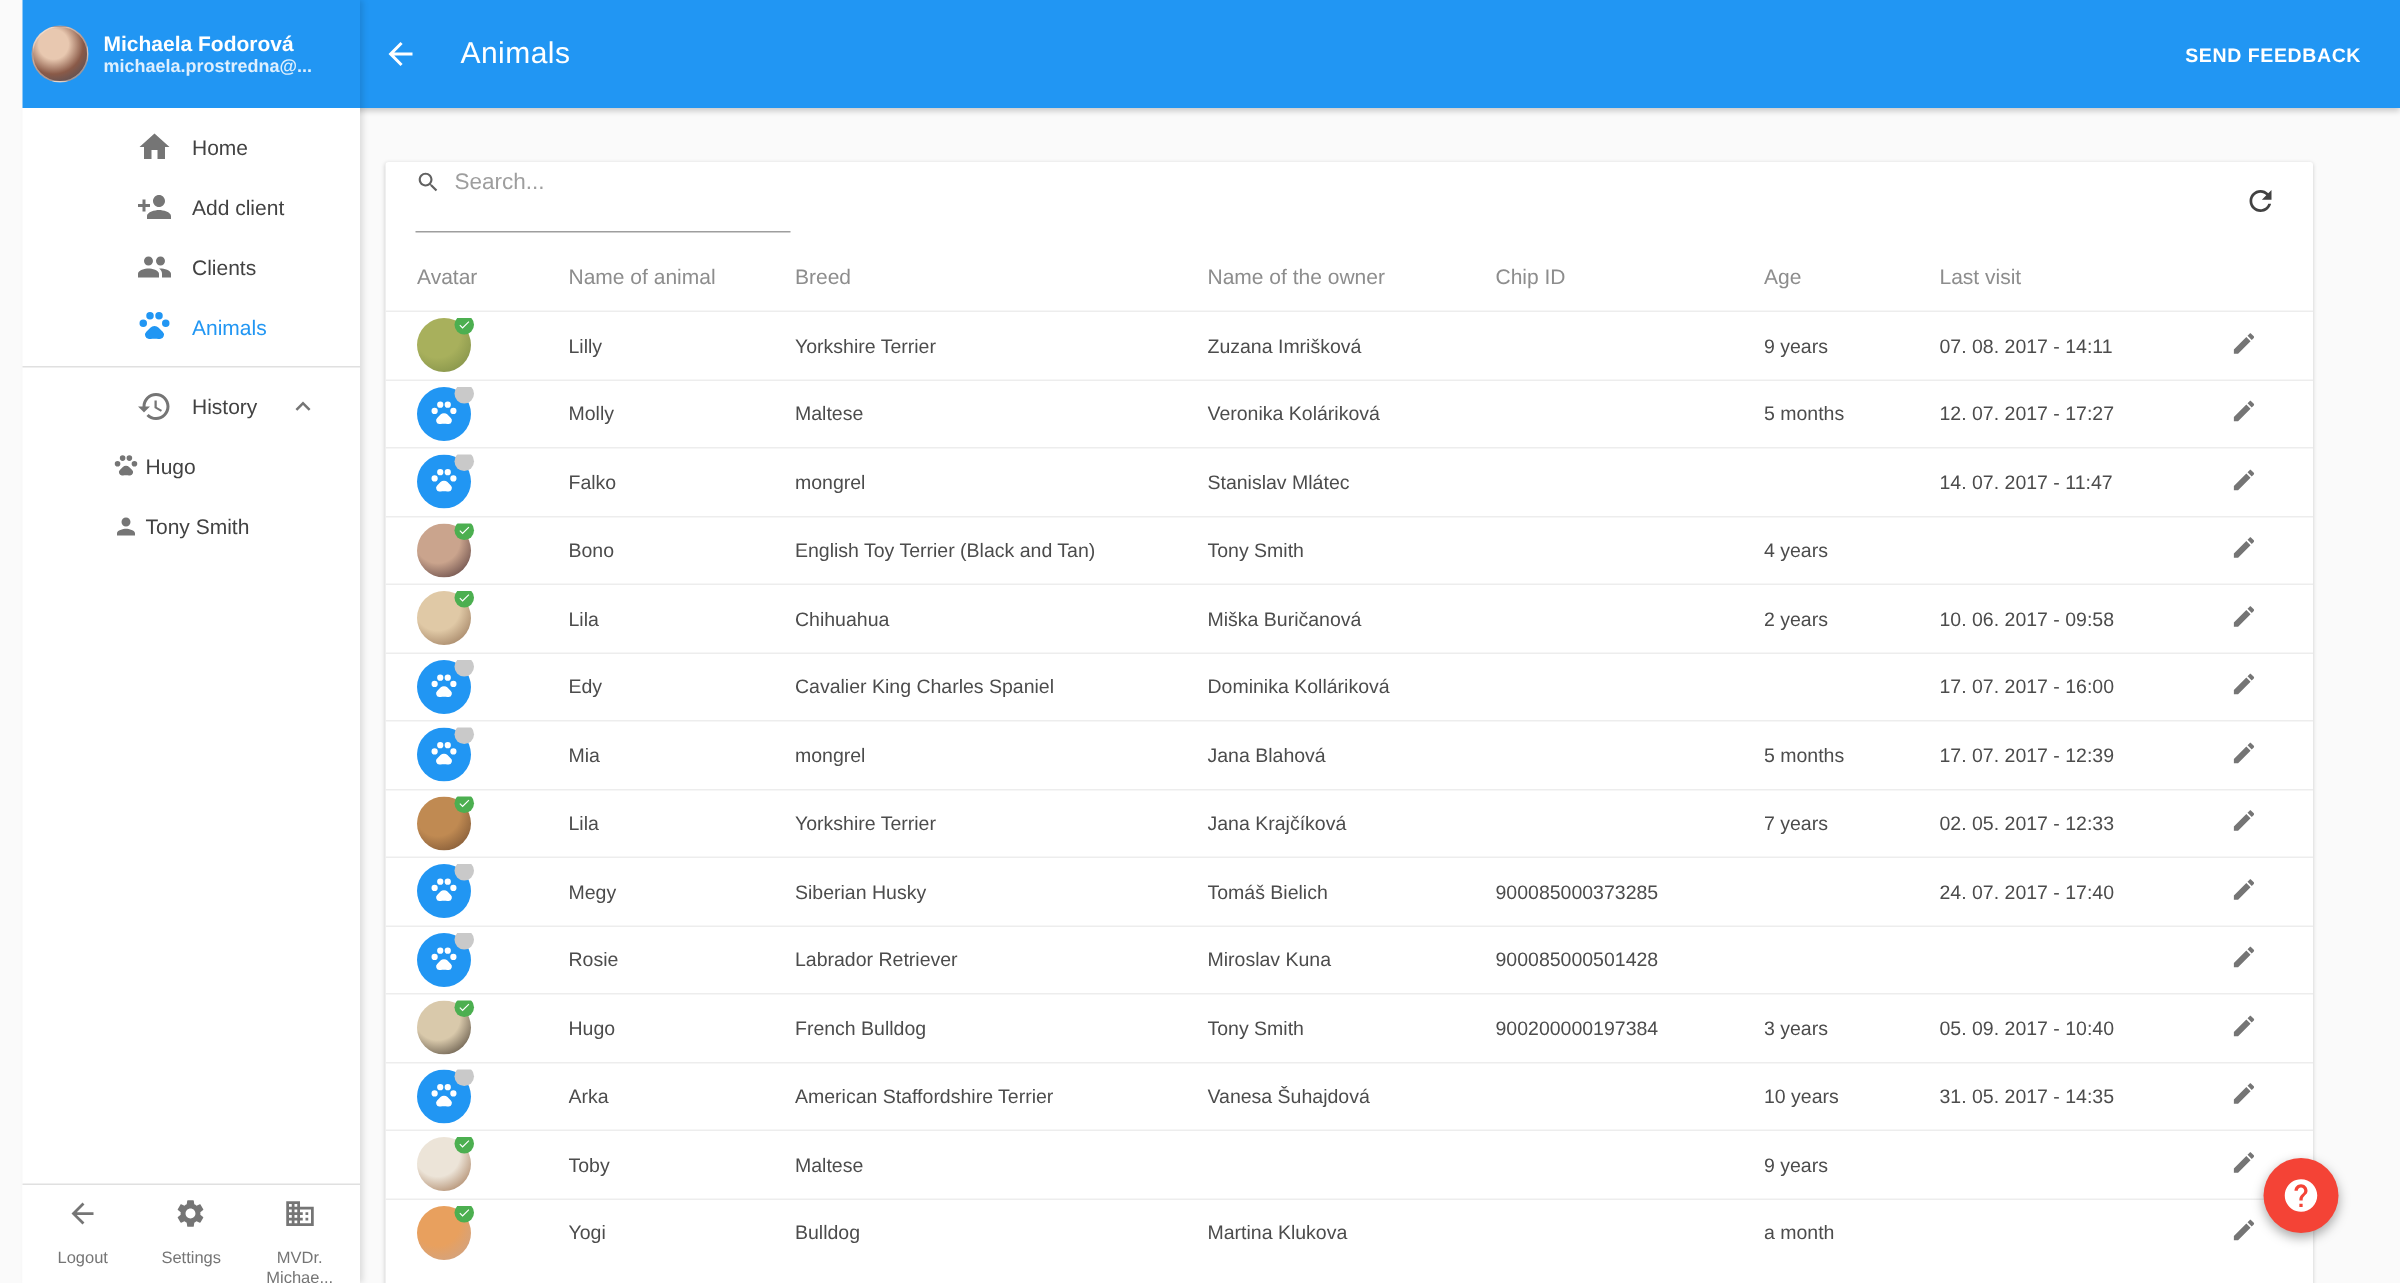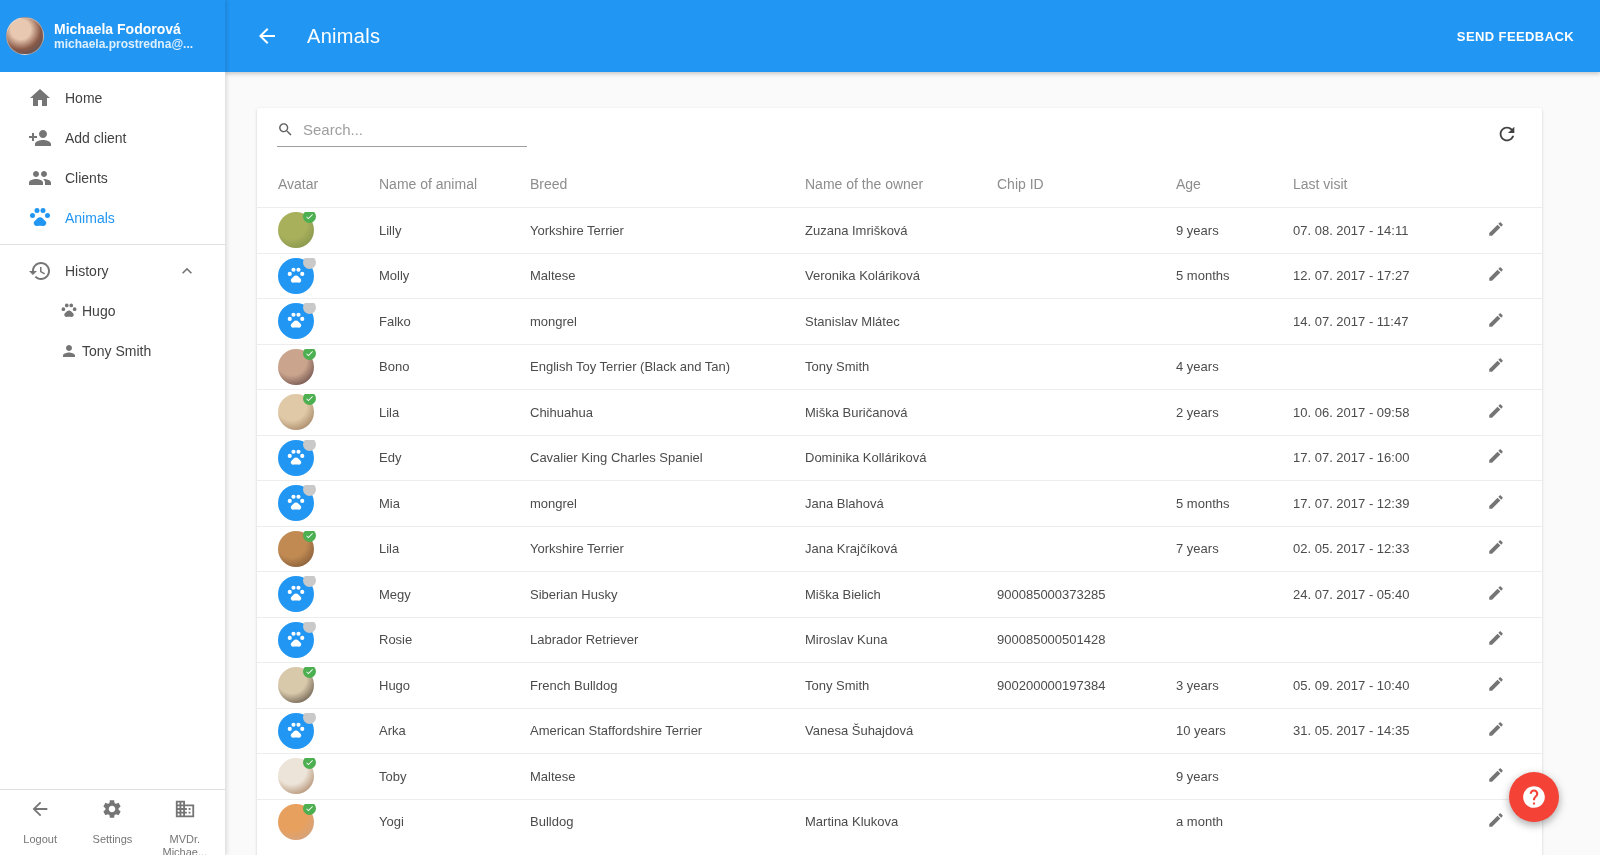--- a/index.html
+++ b/index.html
@@ -1,30 +1,30 @@
 <!DOCTYPE html>
 <html><head>
 <meta charset="utf-8">
 <style>
   * { margin:0; padding:0; box-sizing:border-box; }
   html,body { width:1600px; height:855px; overflow:hidden; background:#fafafa;
     font-family:"Liberation Sans", sans-serif; }
 
   
-  .sidebar { position:absolute; left:0; top:0; width:225px; height:855px; background:#fff;
+  .sidebar { position:absolute; left:15px; top:0; width:225px; height:855px; background:#fff;
     box-shadow:2px 0 4px rgba(0,0,0,0.12); z-index:30; }
   .profile { height:72px; background:#2196F3; display:flex; align-items:center; padding:0 10px 0 6px; }
   .profile-avatar { width:38px; height:38px; border-radius:50%; flex:0 0 38px;
     background:radial-gradient(circle at 38% 32%, #e8c8b0 0 30%, #8a5a48 60%, #3a4a60 100%);
     border:1px solid rgba(255,255,255,0.4); }
   .profile-text { margin-left:10px; overflow:hidden; }
   .profile-name { color:#fff; font-size:14px; font-weight:bold; white-space:nowrap; }
   .profile-email { color:rgba(255,255,255,0.85); font-size:12px; font-weight:bold; white-space:nowrap; }
   .nav { padding-top:6px; }
-  .nav-item { height:40px; display:flex; align-items:center; padding:0 28px; cursor:pointer; color:#424242; }
+  .nav-item { height:40px; display:flex; align-items:center; padding:0 28px; cursor:pointer; color:#424242;margin-left:48px; }
   .nav-item .nicon { width:24px; height:24px; color:#757575; flex:0 0 24px; }
   .nav-item .nlabel { margin-left:13px; font-size:14px; flex:1; }
   .nav-item.active, .nav-item.active .nicon { color:#2196F3; }
   .nav-item .chev { width:20px; height:20px; color:#757575; }
   .nav-divider { height:1px; background:#e0e0e0; margin:6px 0; }
   .sub-item { height:40px; display:flex; align-items:center; padding-left:60px; cursor:pointer; color:#424242; }
   .sub-item .nicon { width:18px; height:18px; color:#757575; flex:0 0 18px; }
   .sub-item .nlabel { margin-left:4px; font-size:14px; }
   .side-footer { position:absolute; left:0; right:0; bottom:-14px; border-top:1px solid #e0e0e0;
     background:#fff; display:flex; padding:8px 4px 10px; }
@@ -38,21 +38,21 @@
     box-shadow:0 2px 4px rgba(0,0,0,0.2); position:relative; z-index:10; }
   .back-btn { width:24px; height:24px; color:#fff; cursor:pointer; border:none; background:none; padding:0; }
   .appbar-title { color:#fff; font-size:20px; font-weight:500; margin-left:28px; letter-spacing:0.3px; }
   .feedback-btn { margin-left:auto; background:none; border:none; color:#fff; font-size:13px; font-weight:bold;
     letter-spacing:0.4px; cursor:pointer; font-family:inherit; padding:10px 6px; }
 
   
   .card { position:absolute; left:32px; top:108px; width:1285px; height:900px; background:#fff;
     border-radius:2px; box-shadow:0 1px 3px rgba(0,0,0,0.18); }
   .toolbar { height:52px; display:flex; align-items:center; padding:0 24px 0 20px; }
-  .searchbox { display:flex; align-items:center; width:250px; border-bottom:1px solid #9e9e9e; padding-bottom:8px; }
+  .searchbox { display:flex; align-items:center; width:250px; border-bottom:1px solid #9e9e9e; padding-bottom:24px; }
   .searchbox .sicon { width:17px; height:17px; color:#616161; flex:0 0 17px; }
   .search-input { border:none; outline:none; font-size:15px; margin-left:9px; width:200px;
     font-family:inherit; color:#424242; background:transparent; }
   .search-input::placeholder { color:#9e9e9e; }
   .refresh-btn { margin-left:auto; width:22px; height:22px; border:none; background:none; padding:0;
     color:#424242; cursor:pointer; }
   .grid { display:grid; grid-template-columns:101px 151px 275px 192px 179px 117px 194px 1fr;
     align-items:center; padding-left:21px; padding-right:20px; }
   .thead { height:47px; }
   .th { font-size:14px; color:#8d8d8d; }
@@ -400,24 +400,24 @@
               <div class="av paw">
                 <svg viewBox="0 0 24 24">
                   <path d="M4.5 12a2.5 2.5 0 1 0 0-5 2.5 2.5 0 0 0 0 5zm4.5-5A2.5 2.5 0 1 0 9 2a2.5 2.5 0 0 0 0 5zm6 0a2.5 2.5 0 1 0 0-5 2.5 2.5 0 0 0 0 5zm4.5 5a2.5 2.5 0 1 0 0-5 2.5 2.5 0 0 0 0 5zm-2.04 3.16-2.68-2.68A3.9 3.9 0 0 0 12 11.36a3.9 3.9 0 0 0-2.78 1.12l-2.68 2.68a2.68 2.68 0 0 0-.67 2.95 2.88 2.88 0 0 0 2.41 1.94c.22.03 1.48-.29 3.72-.29s3.5.32 3.72.29a2.88 2.88 0 0 0 2.41-1.94 2.68 2.68 0 0 0-.67-2.95z" fill="currentColor"></path>
                 </svg>
               </div>
               <span class="badge gray"></span>
             </div>
           </div>
     <div class="cell">Megy</div>
     <div class="cell">Siberian Husky</div>
-    <div class="cell">Miška Bielich</div>
+    <div class="cell">Tomáš Bielich</div>
     <div class="cell">900085000373285</div>
     <div class="cell"></div>
-    <div class="cell">24. 07. 2017 - 05:40</div>
+    <div class="cell">24. 07. 2017 - 17:40</div>
     <div class="cell edit-cell"><button class="icon-btn"><span><svg viewBox="0 0 24 24">
                   <path d="M3 17.25V21h3.75L17.81 9.94l-3.75-3.75L3 17.25zM20.71 7.04c.39-.39.39-1.02 0-1.41l-2.34-2.34c-.39-.39-1.02-.39-1.41 0l-1.83 1.83 3.75 3.75 1.83-1.83z" fill="currentColor"></path>
                 </svg></span></button></div>
   </div>
 
   <div class="grid trow">
     <div class="cell">
             <div class="avatar-wrap">
               <div class="av paw">
                 <svg viewBox="0 0 24 24">

